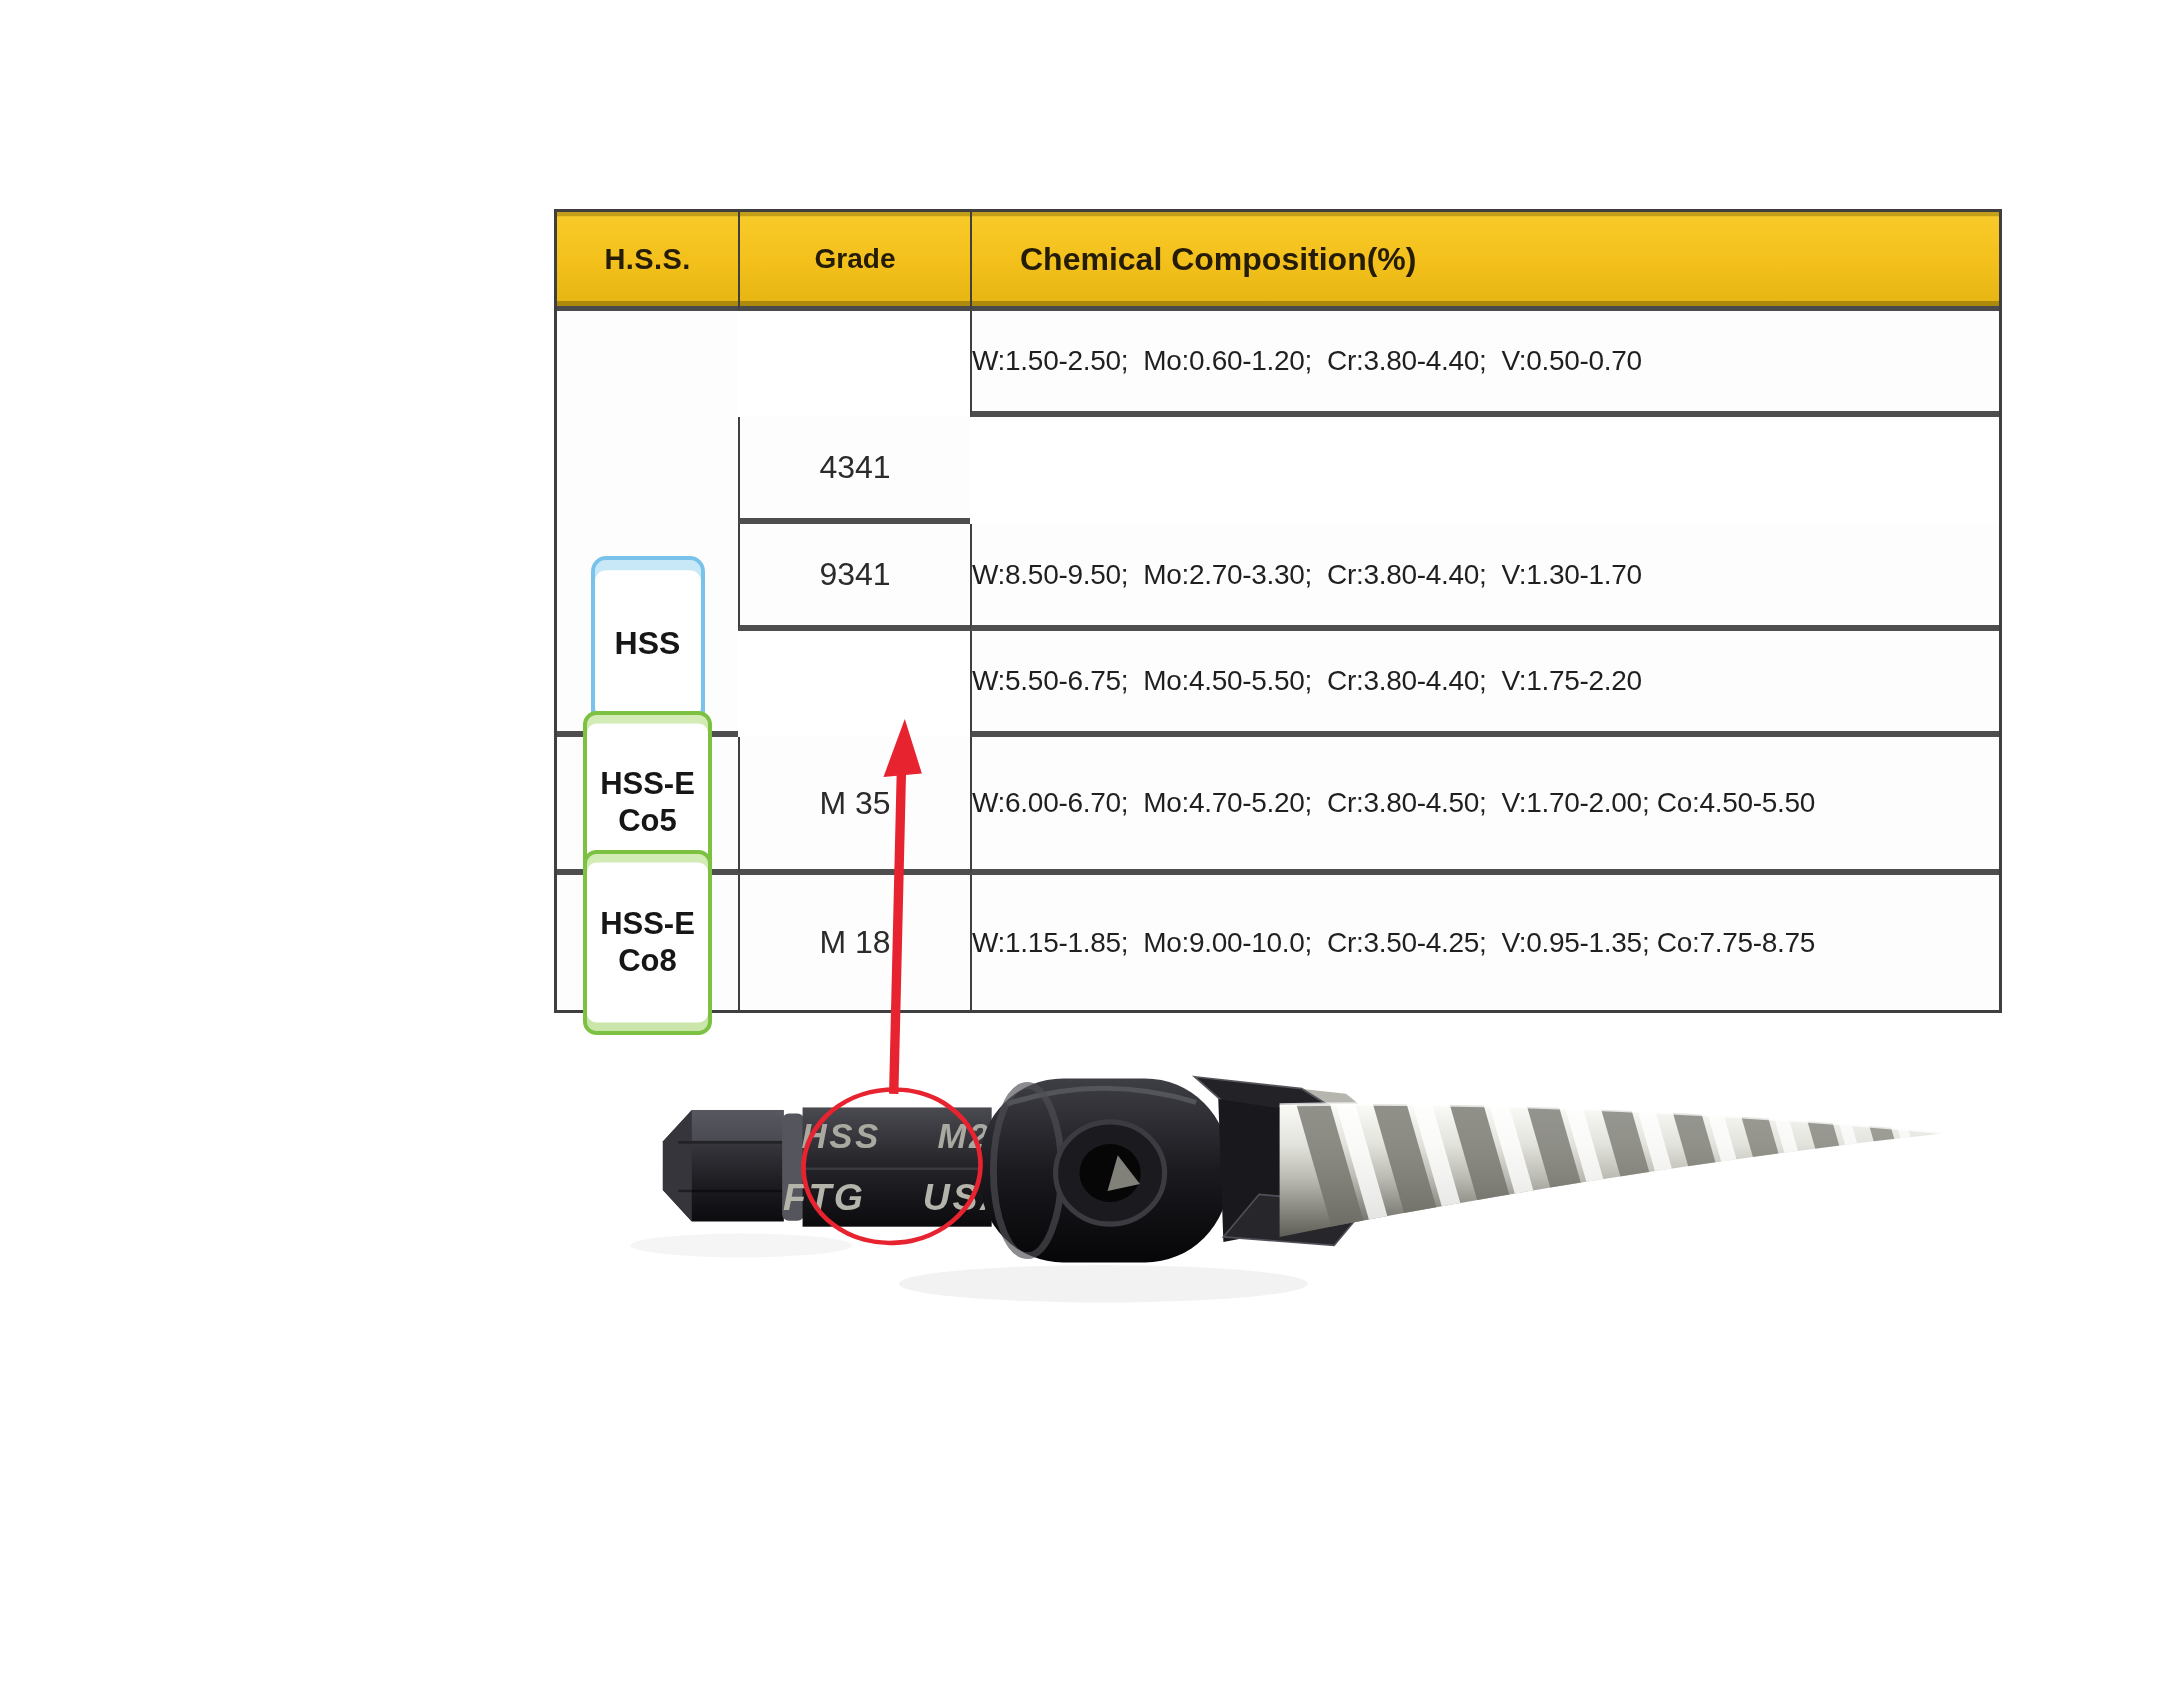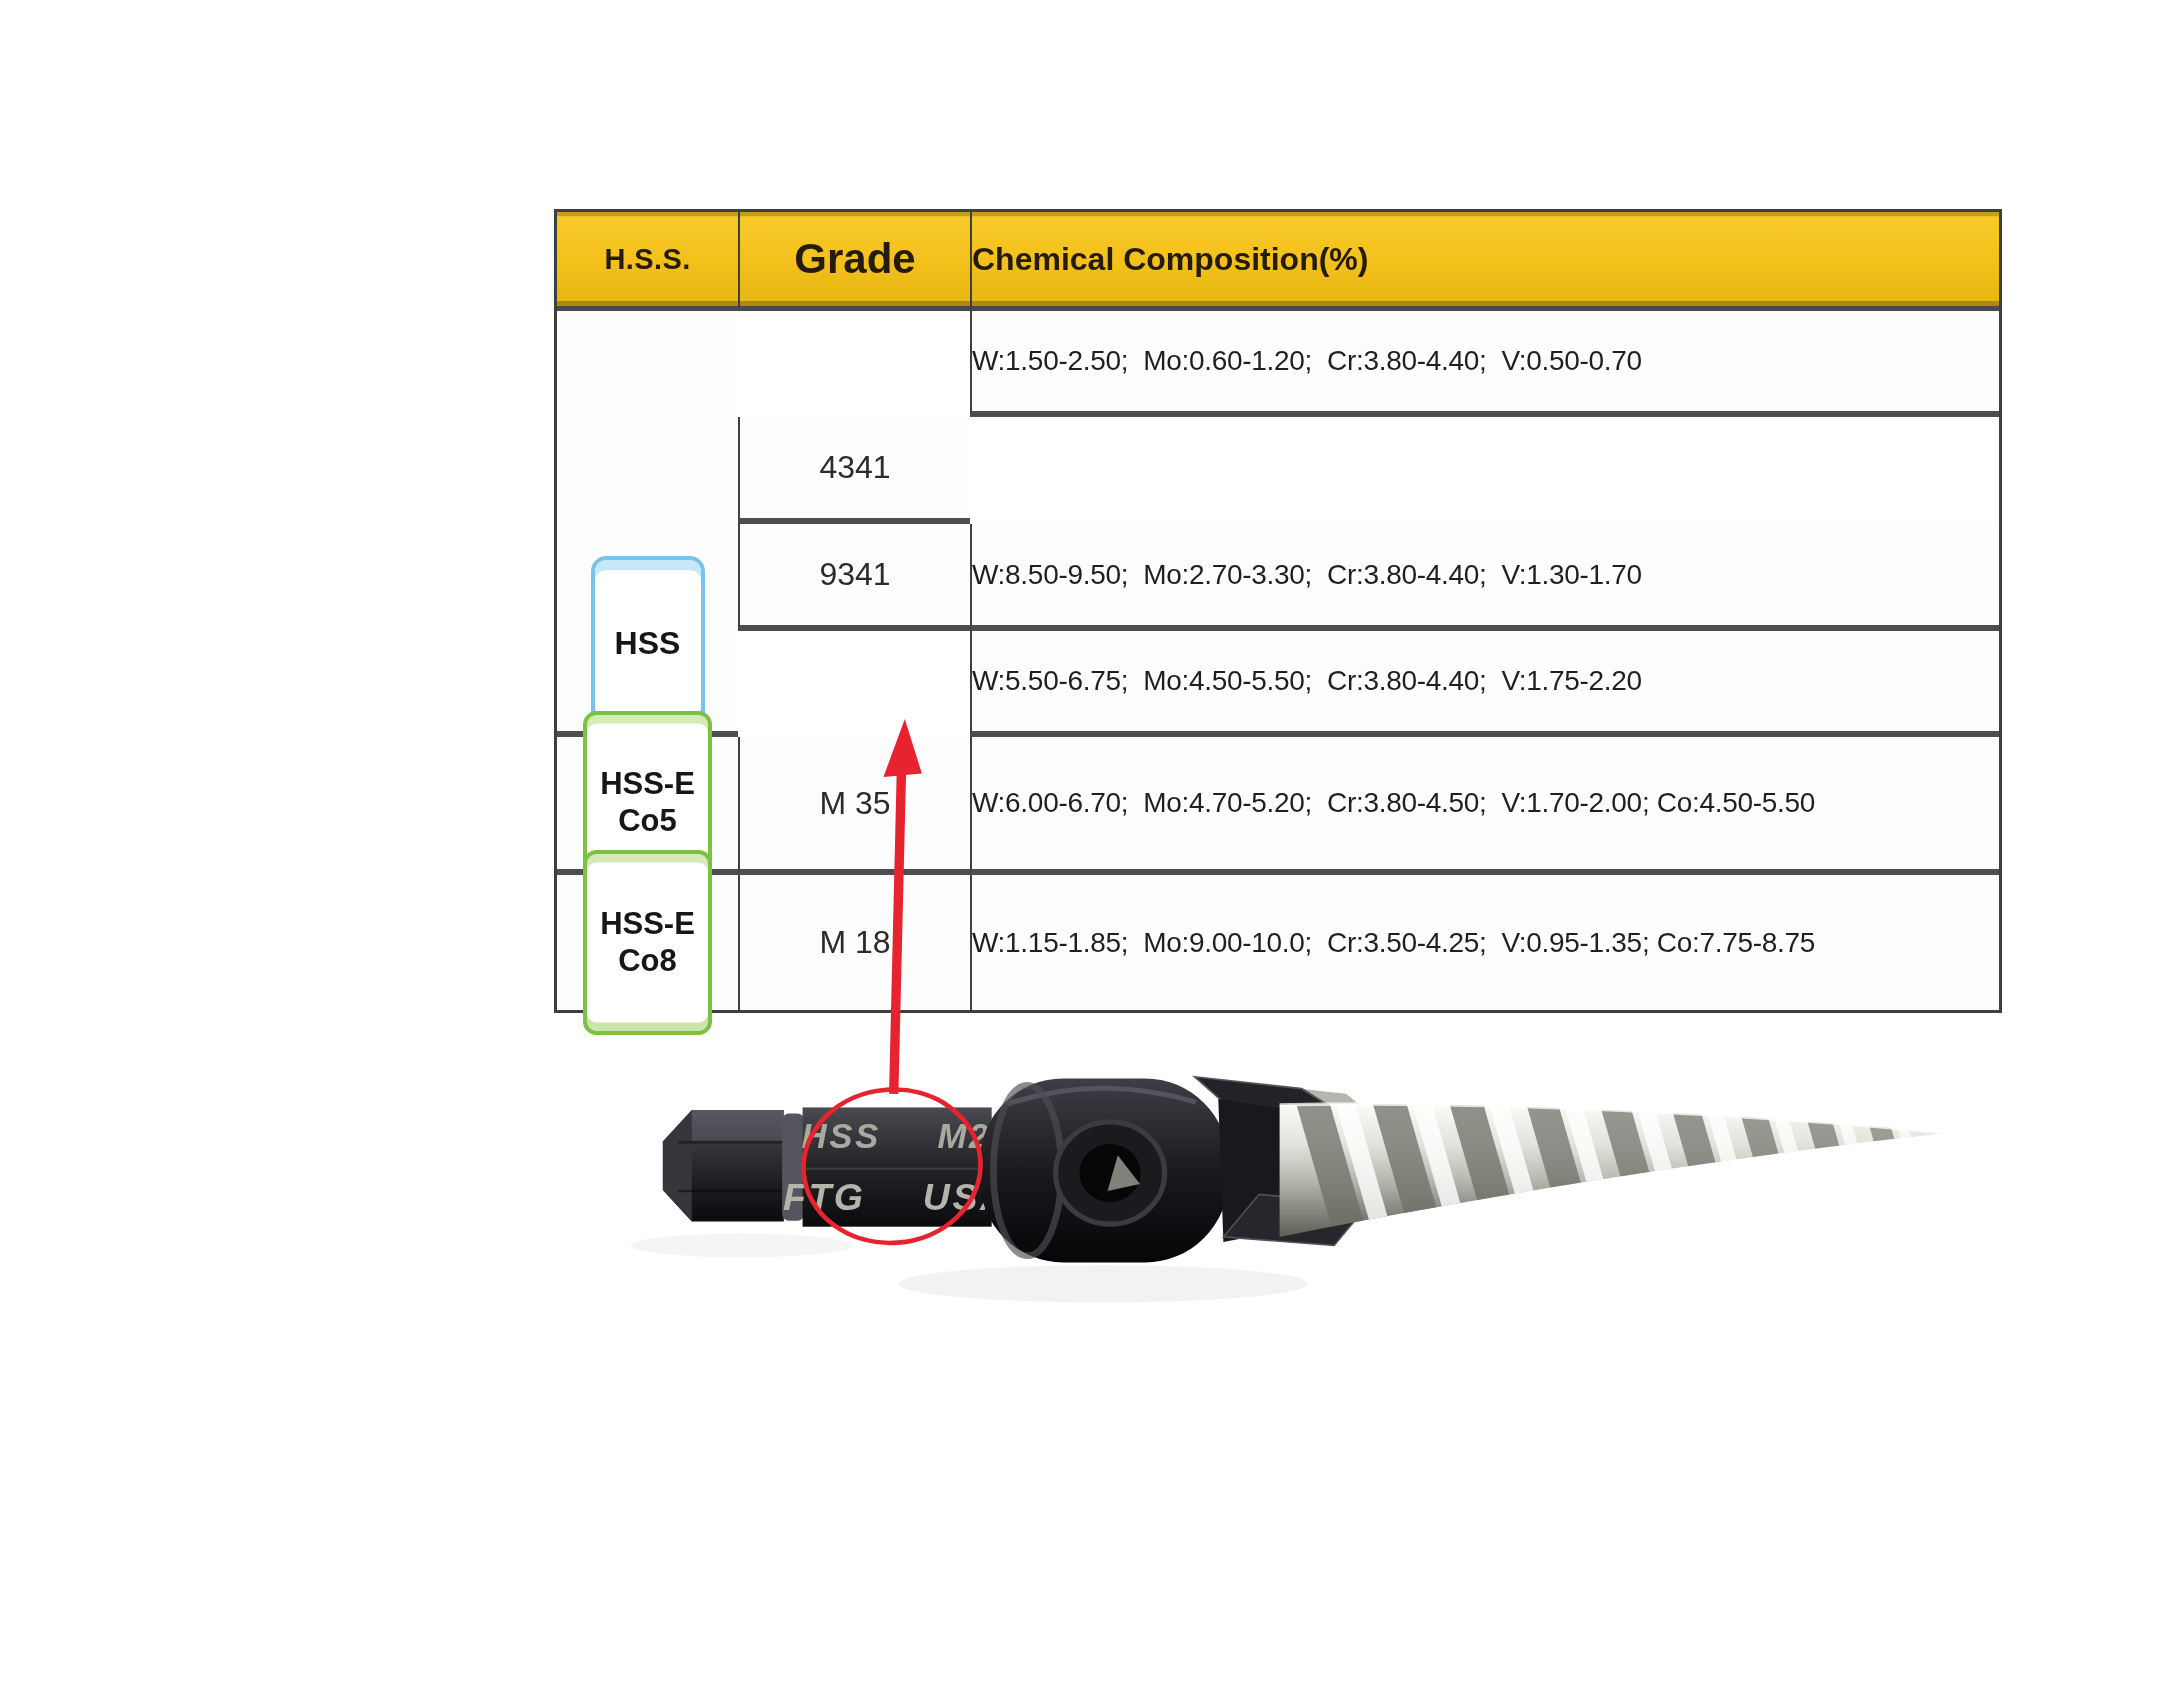--- a/index.html
+++ b/index.html
@@ -22,22 +22,22 @@
   .cell{display:flex;align-items:center;justify-content:center;box-sizing:border-box;background:#fdfdfd;}
   .colsep{border-left:2.6px solid var(--table_border,#3f3f3f);}
   .sepb{border-bottom:6px solid var(--separator,#4e4e4e);}
   .th{
     background:linear-gradient(#f8cb2b 0%, var(--header_yellow,#f4c11c) 50%, #e6b512 100%);
     box-shadow:inset 0 4.3px 0 rgba(116,93,6,.40), inset 0 -5.1px 0 rgba(116,93,6,.50);
     border-bottom:5.1px solid #4a4a4a;
     font-weight:bold;color:#241c06;
   }
   .th-hss{font-size:29px;letter-spacing:0.4px;}
-  .th-grade{font-size:42px;}
-  .th-comp{font-size:32px;justify-content:flex-start;}
+  .th-grade{font-size:28px;}
+  .th-comp{font-size:32px;justify-content:flex-start;padding-left:48px;}
   .grade{font-size:32px;color:#2b2b2b;}
   .comp{
     font-size:28px;color:#1f1f1f;justify-content:flex-start;
     white-space:pre;letter-spacing:-0.3px;
   }
   .hss-group{grid-column:1;grid-row:2 / span 4;align-items:flex-end;}
   
   .badge{
     background:#ffffff;display:flex;flex-direction:column;
     align-items:center;justify-content:center;box-sizing:border-box;

